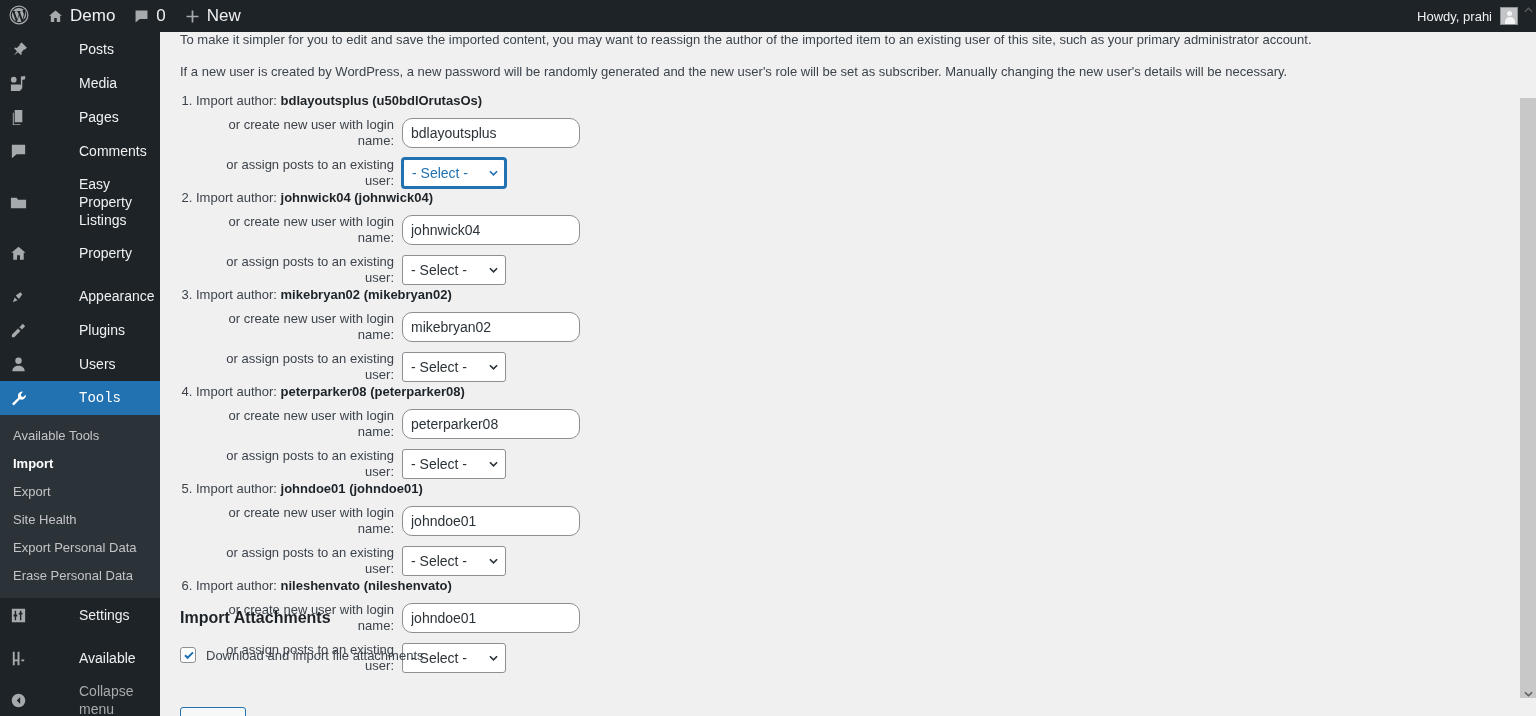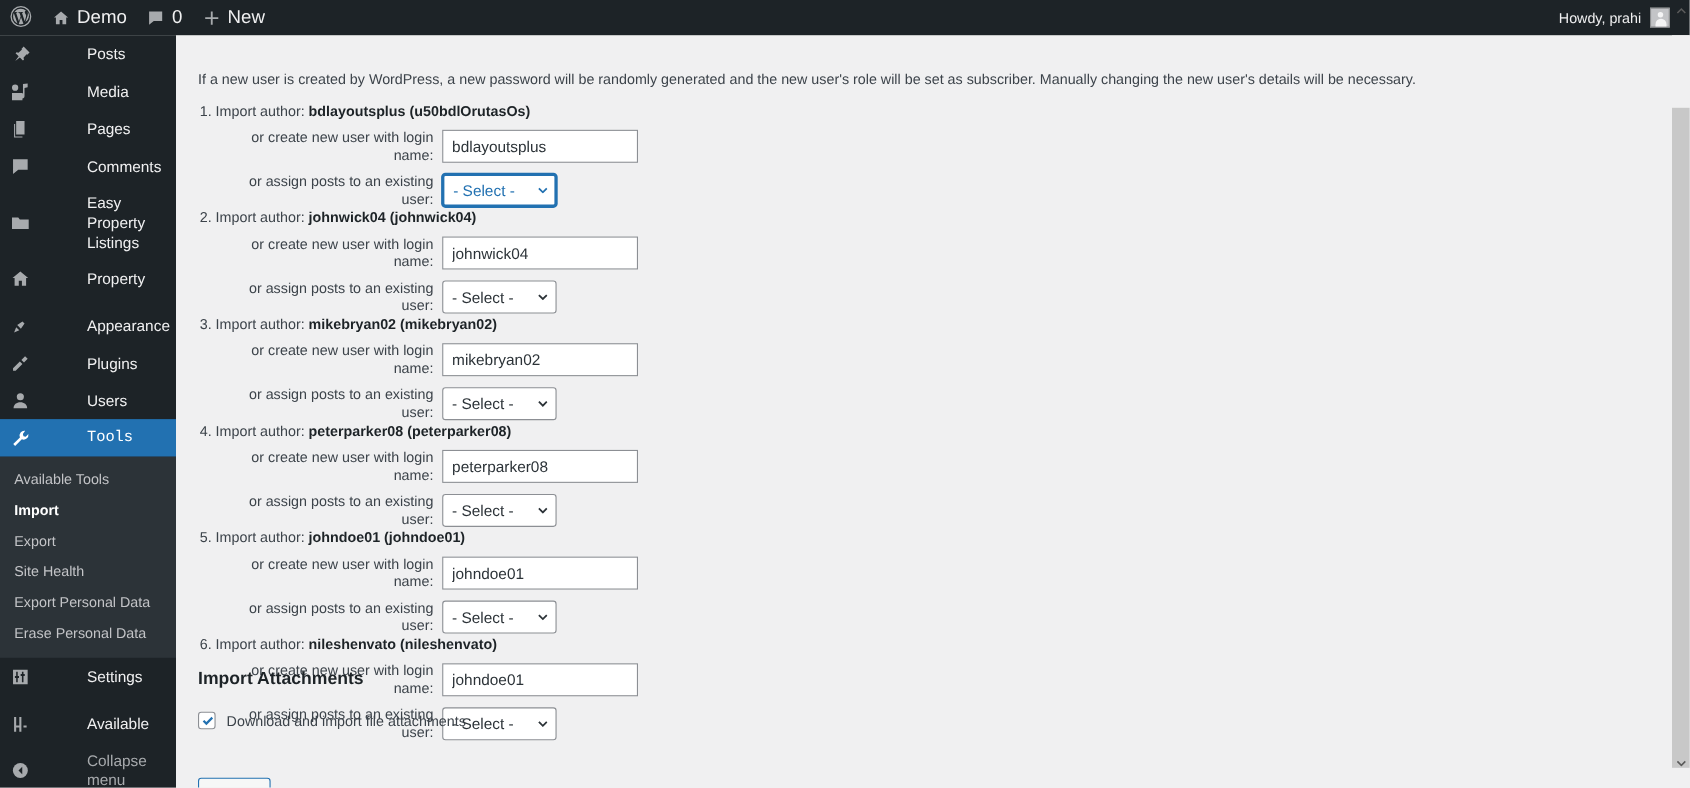--- a/index.html
+++ b/index.html
@@ -147,21 +147,21 @@
     line-height: 16px;
   }
   input.txt {
     width: 178px; height: 30px;
     padding: 0 8px;
     font-size: 14px;
     font-family: "Liberation Sans", sans-serif;
     color: #2c3338;
     background: #fff;
     border: 1px solid #8c8f94;
-    border-radius: 0;
+    border-radius: 10px;
     outline: none;
   }
   .selwrap {
     position: relative;
     display: inline-block;
   }
   .sel {
     width: 104px; height: 30px;
     background: #fff;
     border: 1px solid #8c8f94;
@@ -412,20 +412,21 @@
           <path d="M12 6 8 10l4 4V6Z" fill="#1d2327"></path>
         </svg>
     </span>
     <span class="mi-label">Collapse menu</span>
   </div>
 
 </div>
 
 <div id="content">
 
+  <p class="intro-p intro-1">To make it simpler for you to edit and save the imported content, you may want to reassign the author of the imported item to an existing user of this site, such as your primary administrator account.</p>
   <p class="intro-p intro-2">If a new user is created by WordPress, a new password will be randomly generated and the new user's role will be set as subscriber. Manually changing the new user's details will be necessary.</p>
 
   <ol class="authors">
 
     <li>
       <div class="author-head">
         <span>Import author: </span><strong>bdlayoutsplus (u50bdlOrutasOs)</strong>
       </div>
       <div class="field-row">
         <span class="fr-label">or create new user with login name:</span>

